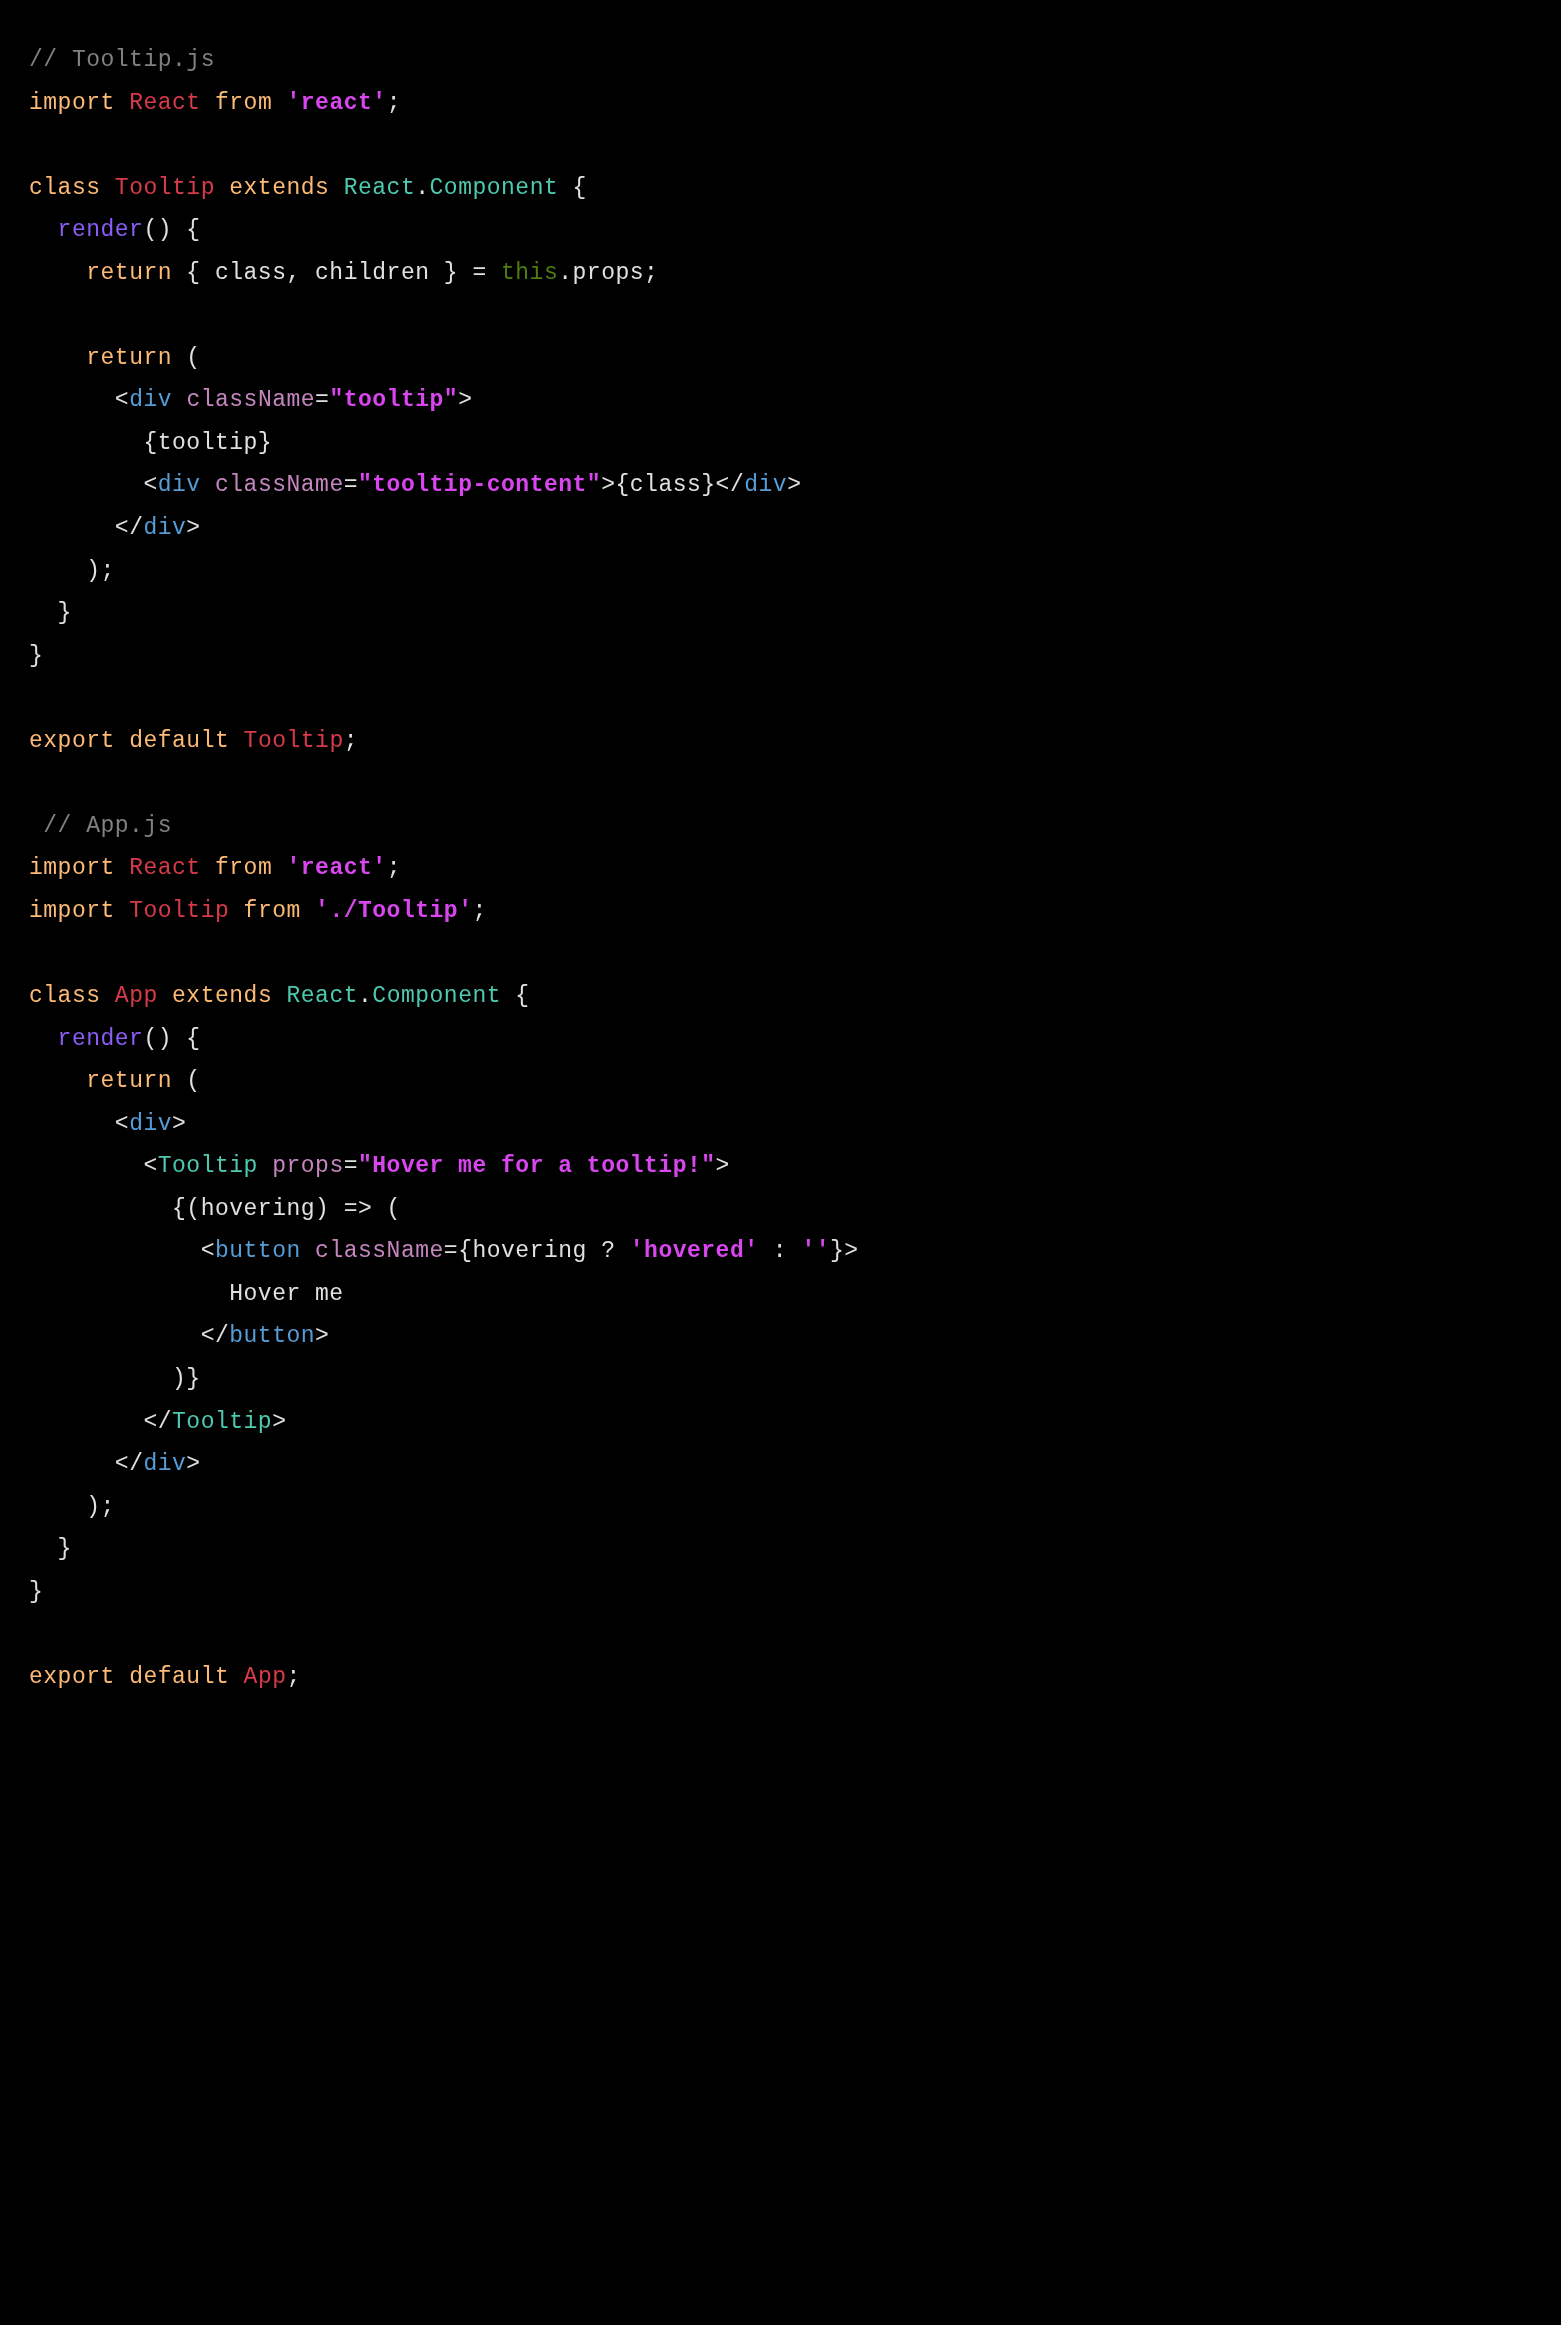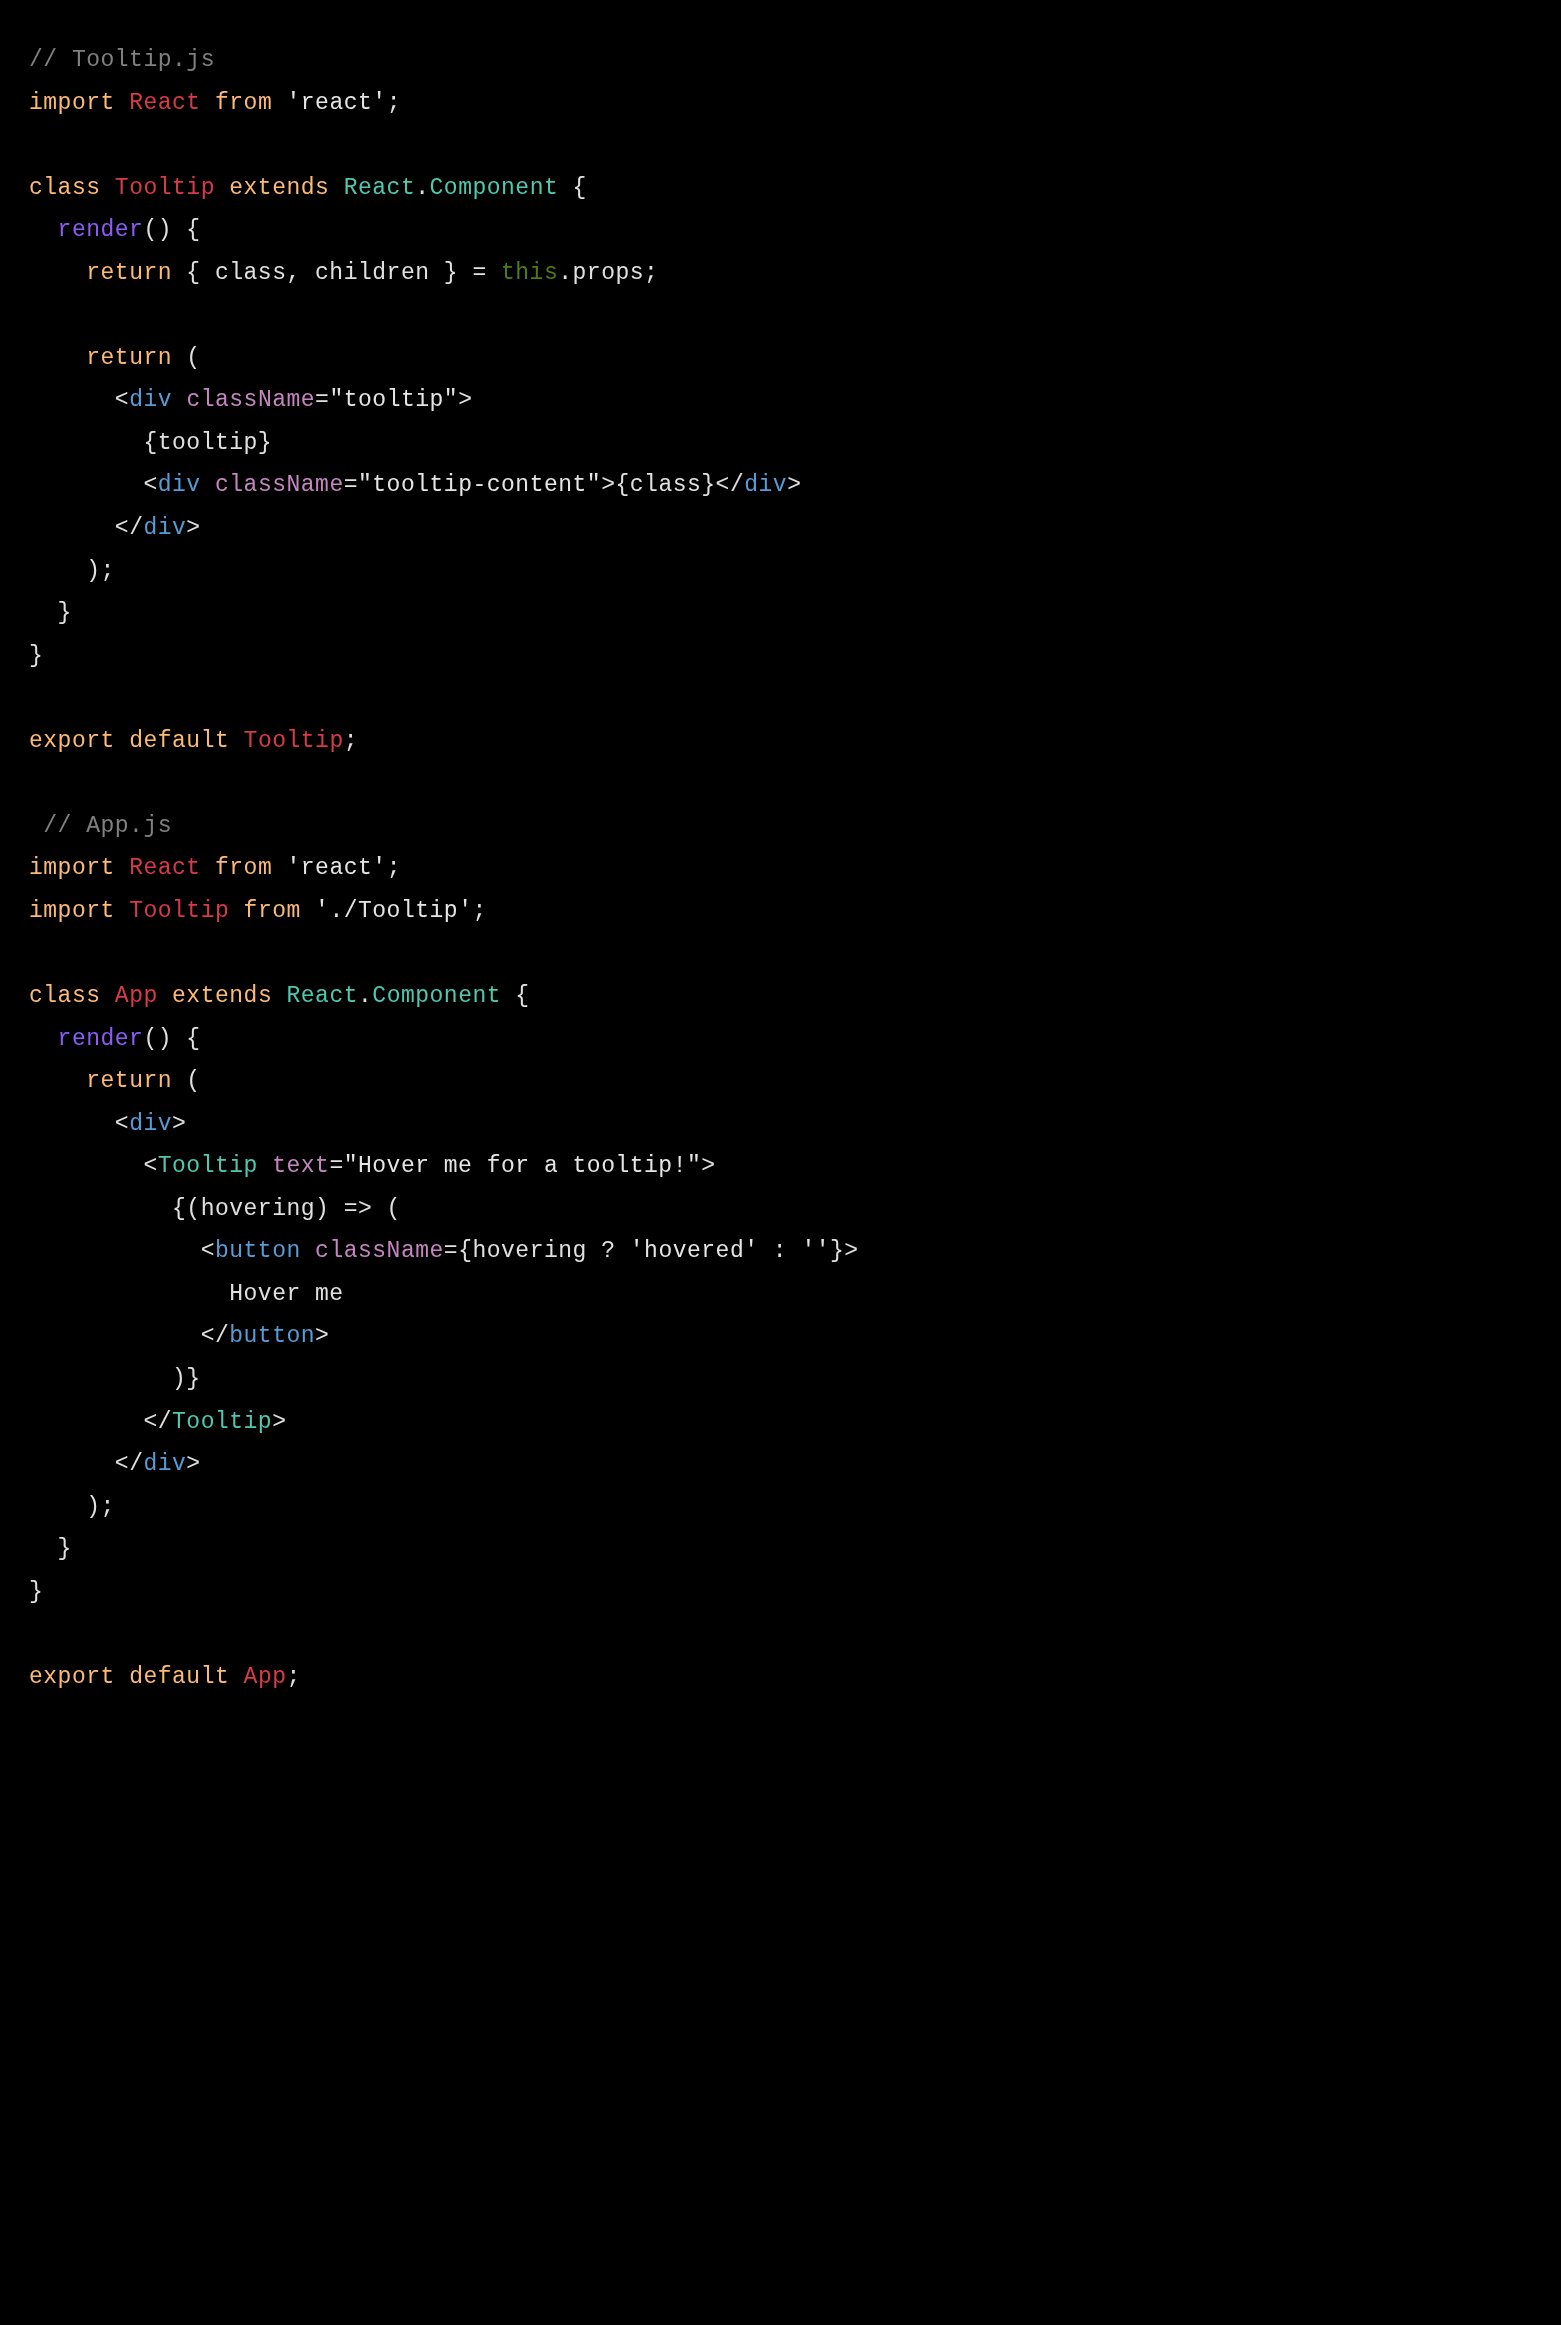--- a/index.html
+++ b/index.html
@@ -19,21 +19,21 @@
     letter-spacing: 0.5px;
   }
   pre {
     font-family: inherit;
     white-space: pre;
   }
   .comment { color: #808080; }
   .keyword { color: #fdba74; }
   .classname { color: #d73a49; }
   .method { color: #8b5cf6; }
-  .string { color: #e5e5e5; }
+  .string { color: #d946ef; font-weight: bold; }
   .attr { color: #c586c0; }
   .tagname { color: #569cd6; }
   .component { color: #4ec9b0; }
   .brace { color: #e0e0e0; }
   .punct { color: #e0e0e0; }
   .this { color: #4d7c0f; }
   .react-ns { color: #4ec9b0; }
 </style>
 </head>
 <body>
@@ -57,21 +57,21 @@
 <span class="keyword">export</span> <span class="keyword">default</span> <span class="classname">Tooltip</span><span class="punct">;</span>
 
 <span class="comment"> // App.js</span>
 <span class="keyword">import</span> <span class="classname">React</span> <span class="keyword">from</span> <span class="string">'react'</span><span class="punct">;</span>
 <span class="keyword">import</span> <span class="classname">Tooltip</span> <span class="keyword">from</span> <span class="string">'./Tooltip'</span><span class="punct">;</span>
 
 <span class="keyword">class</span> <span class="classname">App</span> <span class="keyword">extends</span> <span class="react-ns">React</span><span class="punct">.</span><span class="react-ns">Component</span><span class="brace"> {</span>
   <span class="method">render</span><span class="brace">() {</span>
     <span class="keyword">return</span><span class="punct"> (</span>
       <span class="punct">&lt;</span><span class="tagname">div</span><span class="punct">&gt;</span>
-        <span class="punct">&lt;</span><span class="component">Tooltip</span><span> </span><span class="attr">text</span><span class="punct">=</span><span class="string">"Hover me for a tooltip!"</span><span class="punct">&gt;</span>
+        <span class="punct">&lt;</span><span class="component">Tooltip</span><span> </span><span class="attr">props</span><span class="punct">=</span><span class="string">"Hover me for a tooltip!"</span><span class="punct">&gt;</span>
           <span class="punct">{(hovering) =&gt; (</span>
             <span class="punct">&lt;</span><span class="tagname">button</span><span> </span><span class="attr">className</span><span class="punct">=</span><span class="punct">{hovering ? </span><span class="string">'hovered'</span><span class="punct"> : </span><span class="string">''</span><span class="punct">}</span><span class="punct">&gt;</span>
               <span class="punct">Hover me</span>
             <span class="punct">&lt;/</span><span class="tagname">button</span><span class="punct">&gt;</span>
           <span class="punct">)}</span>
         <span class="punct">&lt;/</span><span class="component">Tooltip</span><span class="punct">&gt;</span>
       <span class="punct">&lt;/</span><span class="tagname">div</span><span class="punct">&gt;</span>
     <span class="punct">);</span>
   <span class="brace">}</span>
 <span class="brace">}</span>

